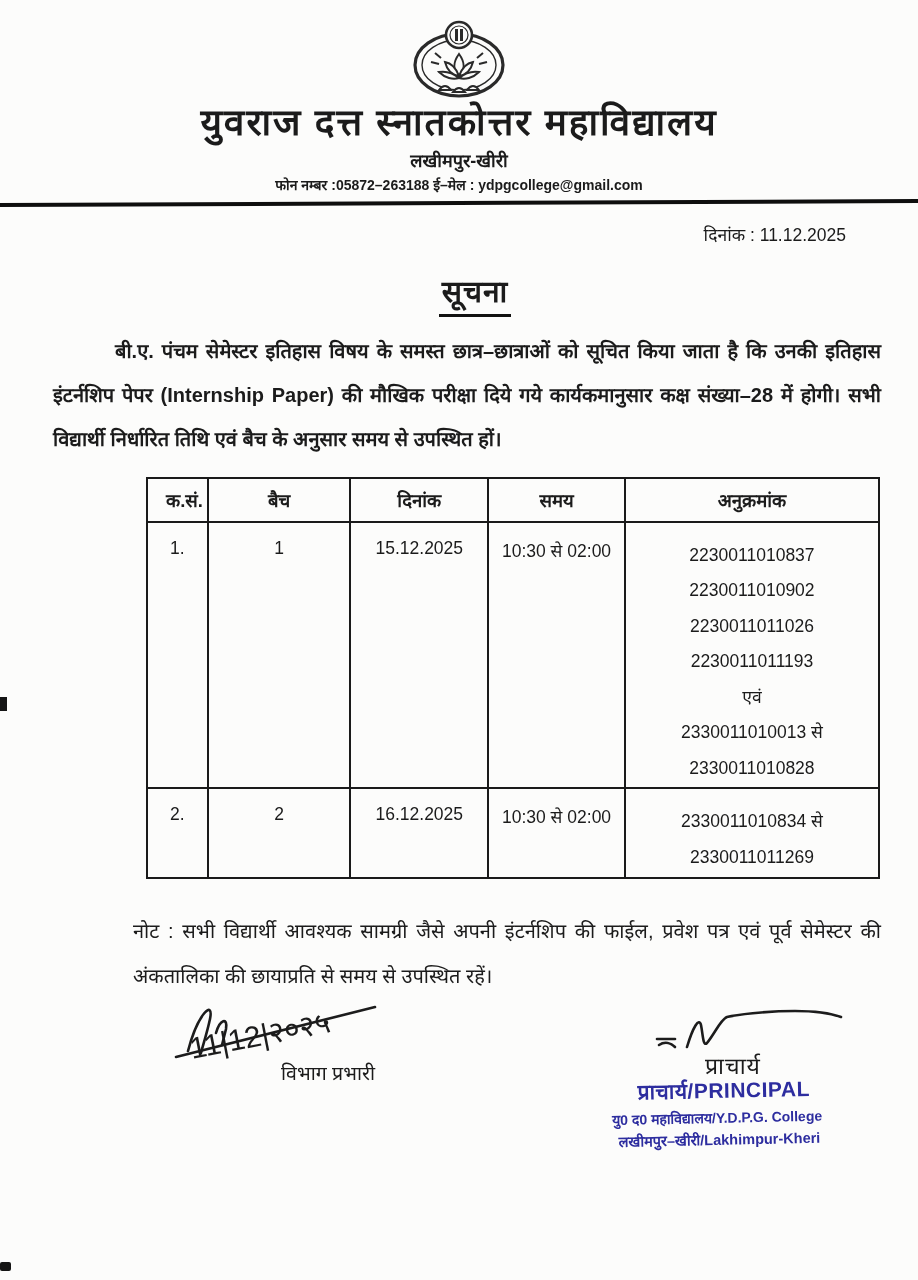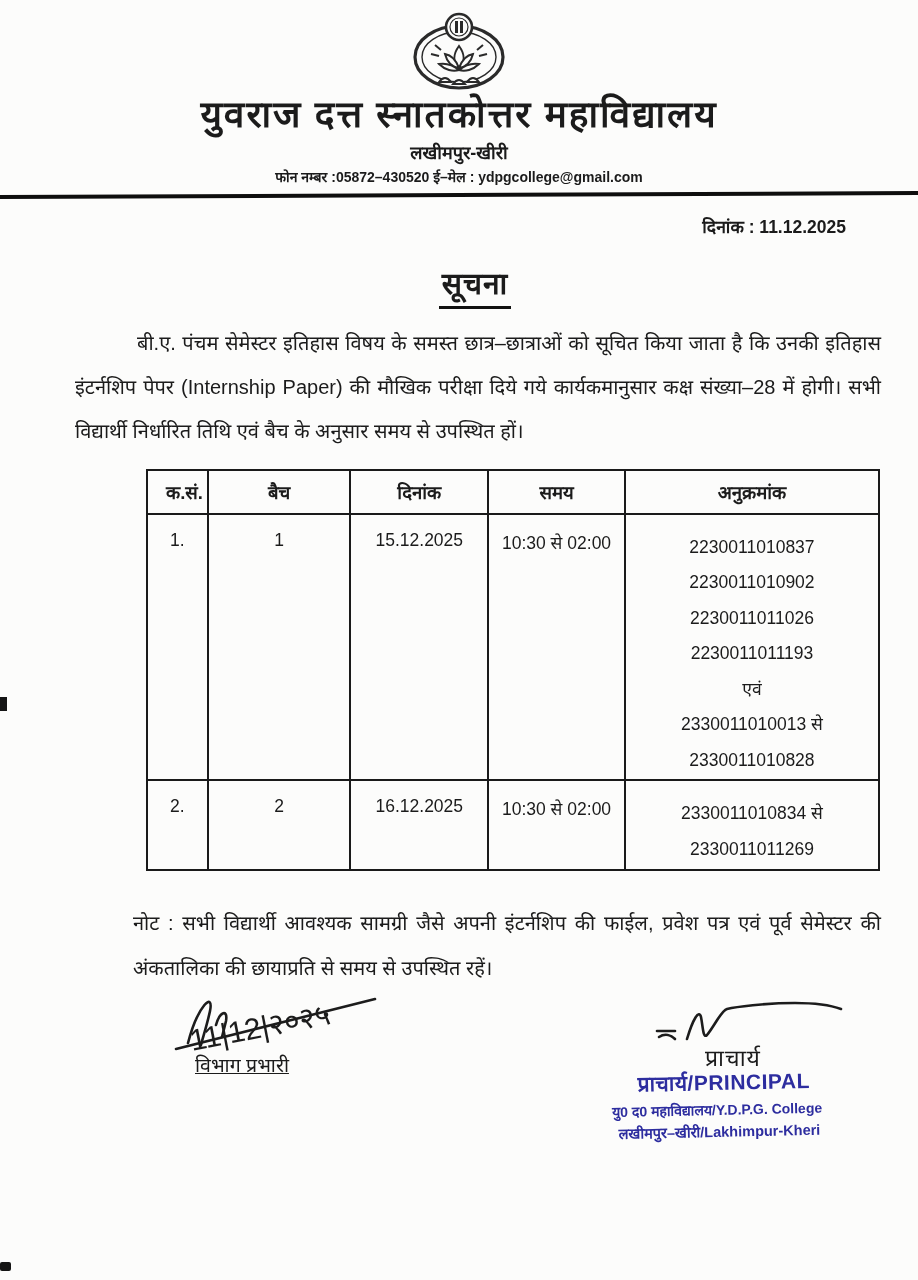--- a/index.html
+++ b/index.html
@@ -6,47 +6,47 @@
   .page{
     position:relative;
     width:918px;height:1280px;
     margin:0 auto;
     background:#fcfcfb;
     color:#1b1b1b;
     font-family:"Liberation Sans","DejaVu Sans",sans-serif;
     overflow:hidden;
   }
   
-  .header{text-align:center;padding-top:12px;}
+  .header{text-align:center;padding-top:20px;}
   .logo{display:block;margin:0 auto;}
   .college-name{
     font-size:37px;font-weight:bold;letter-spacing:2px;
     margin:2px 0 0 0;line-height:1.15;
   }
   .college-city{font-size:18px;font-weight:bold;margin-top:3px;}
   .college-contact{font-size:14px;font-weight:bold;margin-top:3px;}
   .header-rule{
     height:4px;background:#0e0e0e;margin-top:7px;
     transform:rotate(-0.25deg);
   }
   
   .date-line{
     text-align:right;margin:17px 72px 0 0;
-    font-size:17.5px;font-weight:bold;padding-left:47px;
+    font-size:17.5px;font-weight:normal;padding-left:47px;
   }
   .title-wrap{text-align:center;margin-top:24px;}
   .notice-title{
     display:inline-block;font-size:30px;font-weight:bold;
     border-bottom:3px solid #111;padding:0 3px 3px 3px;letter-spacing:1px;margin-left:32px;
   }
   
   .body-para{
-    margin:12px 37px 0 75px;
+    margin:12px 37px 0 53px;
     font-size:20px;line-height:44px;
-    text-align:justify;text-indent:62px;
+    text-align:justify;text-indent:62px;font-weight:bold;
   }
   
   table.schedule{
     border-collapse:collapse;
     margin:16px 0 0 146px;
     width:734px;
     table-layout:fixed;
   }
   table.schedule th, table.schedule td{
     border:2.5px solid #1a1a1a;
@@ -66,21 +66,21 @@
   .roll-line{line-height:35.5px;}
   
   .note-para{
     margin:30px 37px 0 133px;
     font-size:20px;line-height:45px;text-align:justify;
   }
   
   .sig-area{position:relative;height:230px;margin-top:4px;}
   .sig-left{position:absolute;left:150px;top:0;width:240px;}
   .sig-left-svg{position:absolute;left:20px;top:-10px;}
-  .sig-left-labels{position:absolute;left:45px;top:55px;width:180px;text-align:left;text-decoration:underline;}
+  .sig-left-labels{position:absolute;left:45px;top:55px;width:180px;text-align:right;}
   .sig-label{font-size:19.5px;line-height:30px;}
   .sig-right{position:absolute;left:600px;top:0;width:310px;}
   .sig-right-svg{position:absolute;left:45px;top:0;}
   .principal-hand{
     position:absolute;left:105px;top:46px;
     font-size:23px;letter-spacing:1px;
   }
   .stamp{
     position:absolute;left:8px;top:72px;width:300px;
     transform:rotate(-1.2deg);
@@ -124,21 +124,21 @@
       </g>
 
       <g fill="#fcfcfb" stroke="#2a2a2a" stroke-width="2">
         <path d="M38 70 q6 -8 12 0 z"></path>
         <path d="M52 72 q6 -8 12 0 z"></path>
         <path d="M66 70 q6 -8 12 0 z"></path>
       </g>
     </svg>
     <div class="college-name">युवराज दत्त स्नातकोत्तर महाविद्यालय</div>
     <div class="college-city">लखीमपुर-खीरी</div>
-    <div class="college-contact">फोन नम्बर :05872–430520 ई–मेल : ydpgcollege@gmail.com</div>
+    <div class="college-contact">फोन नम्बर :05872–263188 ई–मेल : ydpgcollege@gmail.com</div>
     <div class="header-rule"></div>
   </div>
 
   <div class="date-line">दिनांक : 11.12.2025</div>
 
   <div class="title-wrap">
     <span class="notice-title">सूचना</span>
   </div>
 
   <p class="body-para">बी.ए. पंचम सेमेस्टर इतिहास विषय के समस्त छात्र–छात्राओं को सूचित किया जाता है कि उनकी इतिहास इंटर्नशिप पेपर (Internship Paper) की मौखिक परीक्षा दिये गये कार्यकमानुसार कक्ष संख्या–28 में होगी। सभी विद्यार्थी निर्धारित तिथि एवं बैच के अनुसार समय से उपस्थित हों।</p>

